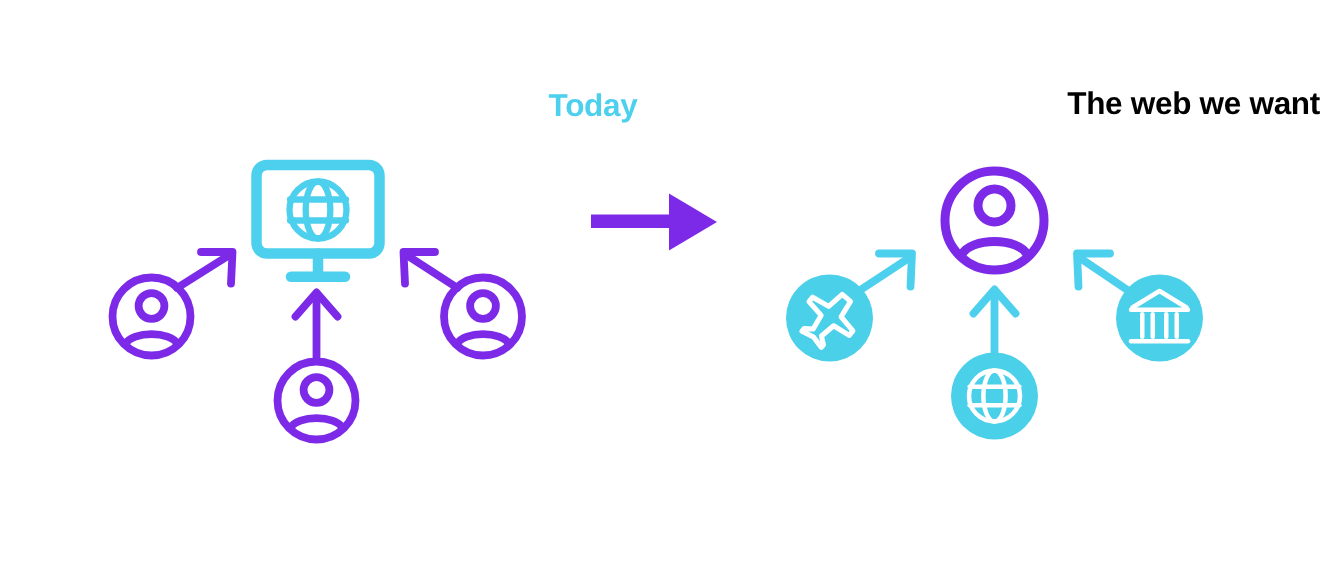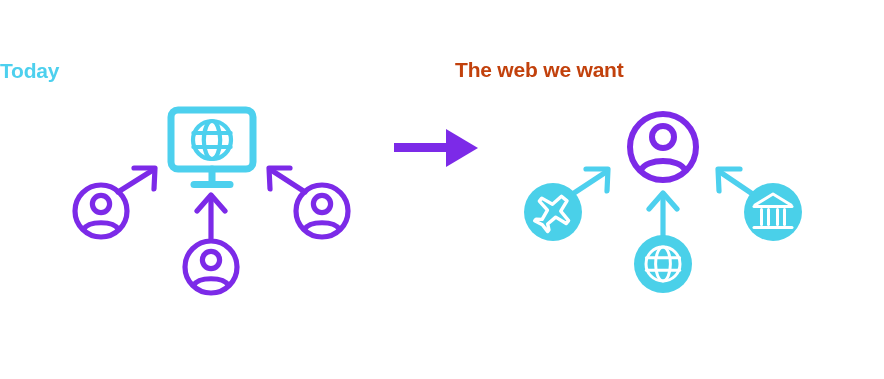--- a/index.html
+++ b/index.html
@@ -16,34 +16,34 @@
     height: 379px;
     background: #ffffff;
     overflow: hidden;
   }
   .title {
     position: absolute;
     font-weight: bold;
     font-size: 21px;
     letter-spacing: -0.2px;
     white-space: nowrap;
-    text-align: left;
+    text-align: right;
     user-select: none;
   }
   #title-today {
     left: 0;
     top: 59px;
     width: 425px;
     color: #4DD0EE;
   }
   #title-web-we-want {
     left: 455px;
     top: 58px;
     width: 425px;
-    color: #c2410c;
+    color: #000000;
   }
   .layer {
     position: absolute;
     left: 0;
     top: 0;
     width: 884px;
     height: 379px;
   }
   svg { display: block; overflow: visible; }
 </style>

